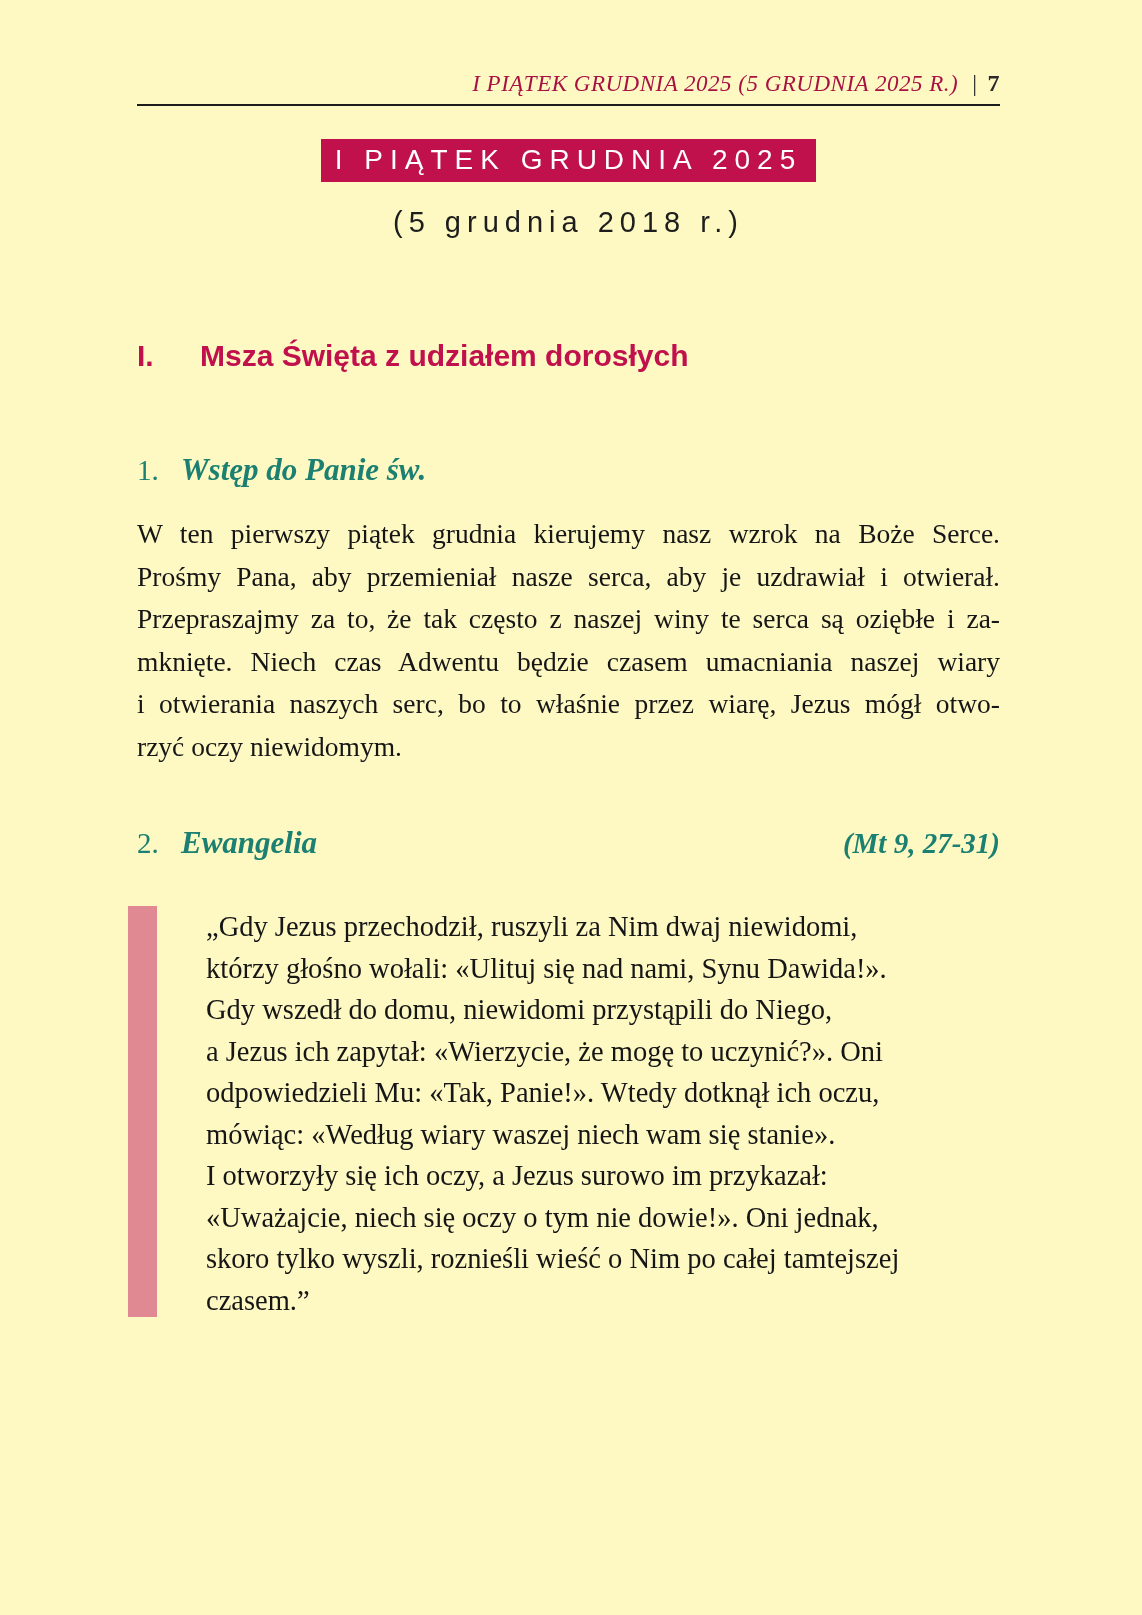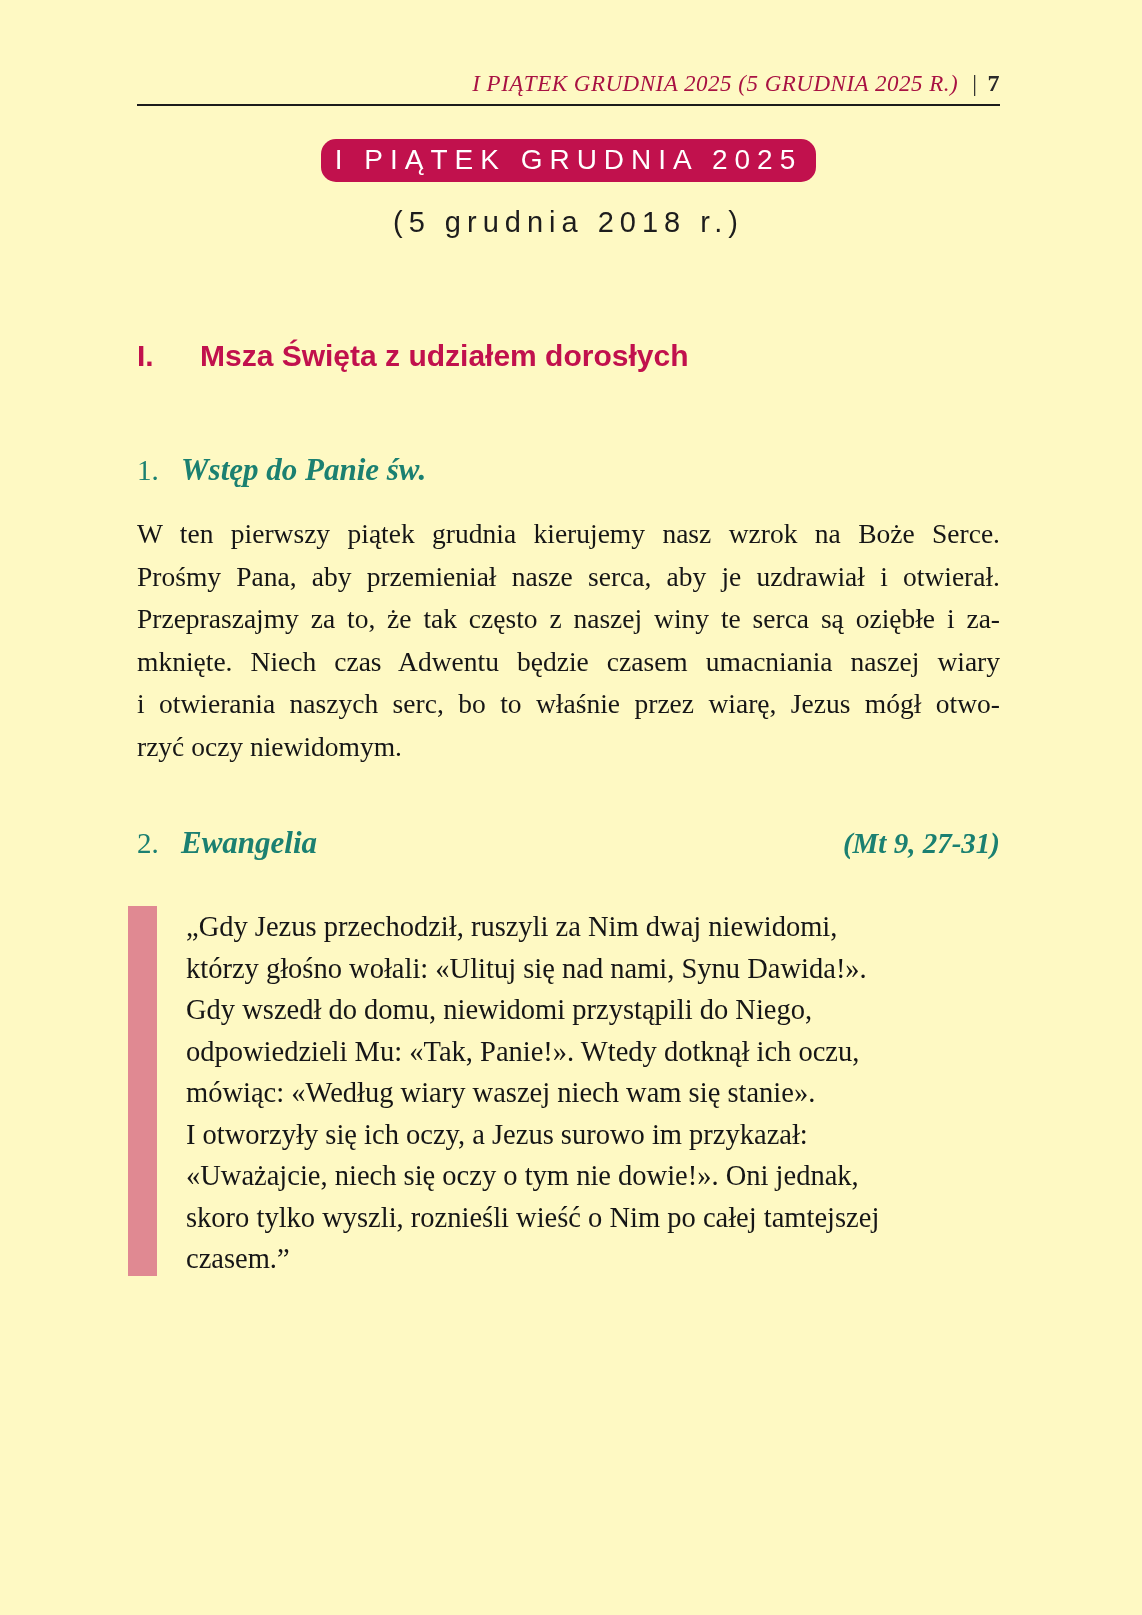--- a/index.html
+++ b/index.html
@@ -52,21 +52,20 @@
   .title-bar {
     display: inline-block;
     background: #C1114D;
     color: #ffffff;
     font-family: "Liberation Sans", sans-serif;
     font-size: 28px;
     font-weight: 500;
     letter-spacing: 7px;
     padding: 5px 14px 6px 14px;
     white-space: nowrap;
-    border-radius: 15px;
   }
   .subtitle {
     text-align: center;
     margin-top: 24px;
     font-family: "Liberation Sans", sans-serif;
     font-size: 29px;
     letter-spacing: 6px;
     color: #1d1d1d;
     white-space: nowrap;
   }
@@ -116,20 +115,21 @@
     color: #161616;
   }
   .intro-para .line { text-align: justify; text-align-last: justify; }
   .intro-para .line:last-child { text-align-last: left; }
 
   
   .quote-block {
     display: flex;
     margin-top: 45px;
     margin-left: -9px; 
+    gap: 20px;
   }
   .quote-bar {
     flex: 0 0 auto;
     width: 29px;
     background: #E08992;
     margin-bottom: 4px;
   }
   .quote-text {
     margin-left: 29px;
     font-size: 28.5px;
@@ -179,20 +179,21 @@
       <span class="sub-title">Ewangelia</span>
       <span class="scripture-ref">(Mt 9, 27-31)</span>
     </div>
 
     <div class="quote-block">
       <div class="quote-bar"></div>
       <div class="quote-text">
           <div class="line">„Gdy Jezus przechodził, ruszyli za Nim dwaj niewidomi,</div>
           <div class="line">którzy głośno wołali: «Ulituj się nad nami, Synu Dawida!».</div>
           <div class="line">Gdy wszedł do domu, niewidomi przystąpili do Niego,</div>
+          <div class="line">a Jezus ich zapytał: «Wierzycie, że mogę to uczynić?». Oni</div>
           <div class="line">odpowiedzieli Mu: «Tak, Panie!». Wtedy dotknął ich oczu,</div>
           <div class="line">mówiąc: «Według wiary waszej niech wam się stanie».</div>
           <div class="line">I otworzyły się ich oczy, a Jezus surowo im przykazał:</div>
           <div class="line">«Uważajcie, niech się oczy o tym nie dowie!». Oni jednak,</div>
           <div class="line">skoro tylko wyszli, roznieśli wieść o Nim po całej tamtejszej</div>
           <div class="line">czasem.”</div>
         </div>
     </div>
 
   </div>

